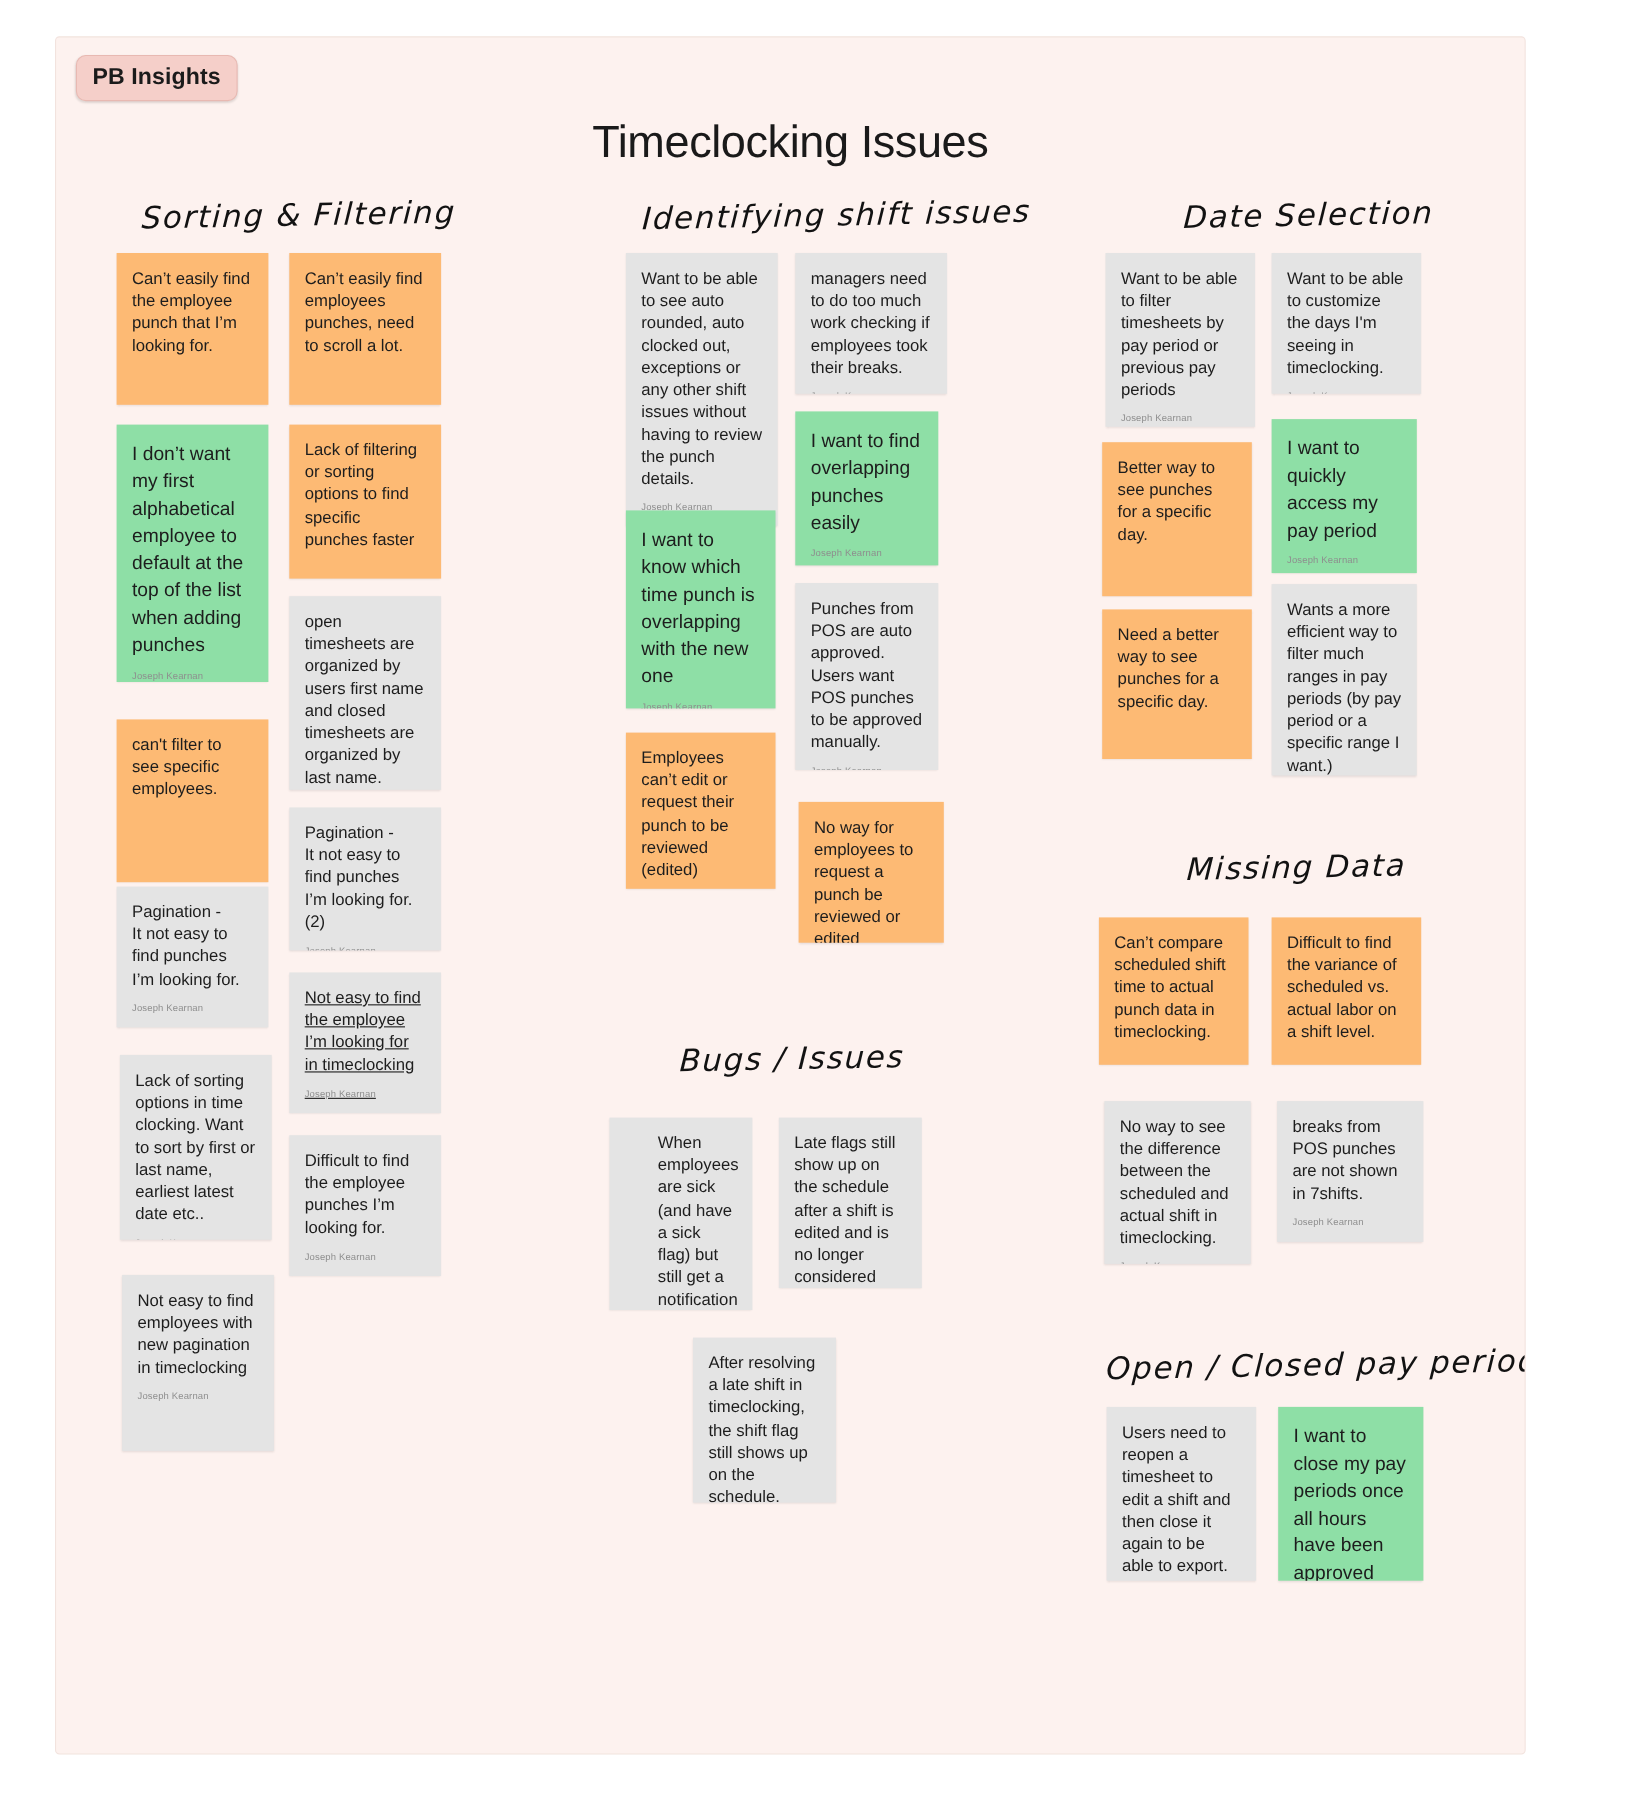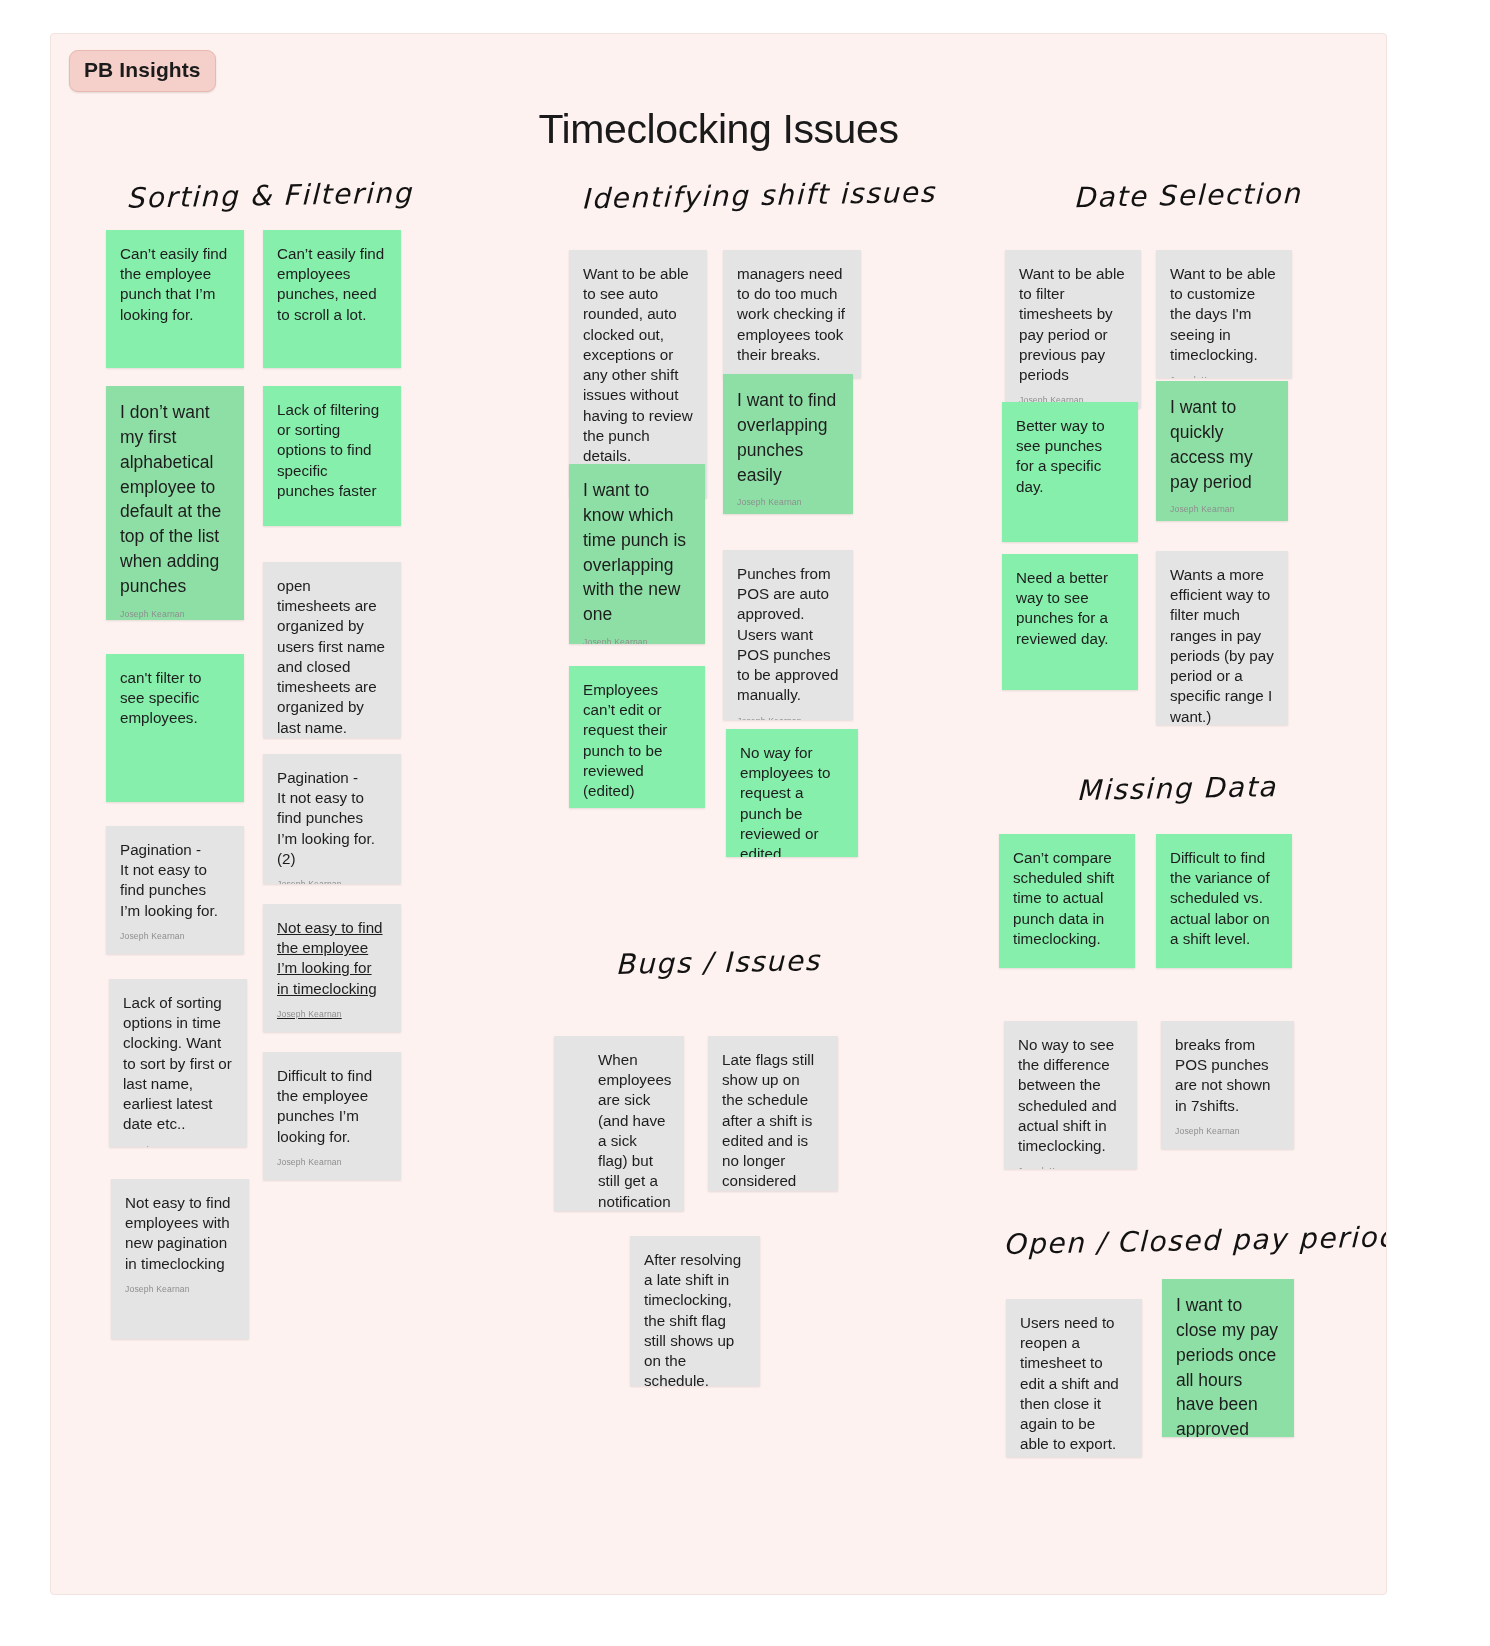--- a/index.html
+++ b/index.html
@@ -61,22 +61,22 @@
     box-shadow:0 1px 2px rgba(0,0,0,.10);
     overflow:hidden;
   }
   .note .body{ white-space:pre-line; }
   .note .author{
     margin-top:10px;
     font-size:8.6px;
     color:#8e8e8e;
     letter-spacing:.15px;
   }
-  .note.grey  { background:#e4e4e4;margin-top:20px; }
-  .note.yellow{ background:#86efac; }
+  .note.grey  { background:#e4e4e4; }
+  .note.yellow{ background:#fdba74; }
   .note.green { background:#8edfa6; }
   .note.big .body{ font-size:17.5px; line-height:1.42; }
 </style>
 </head>
 <body>
 
 <div id="board">
 
   <div id="badge">PB Insights</div>
 
@@ -188,21 +188,21 @@
   <div class="note grey" style="left:1105px; top:196px; width:136px; height:128px;">
     <div class="body">Want to be able to customize the days I'm seeing in timeclocking.</div>
     <div class="author">Joseph Kearnan</div>
   </div>
   <div class="note green big" style="left:1105px; top:347px; width:132px; height:140px;">
     <div class="body">I want to quickly access my pay period</div>
     <div class="author">Joseph Kearnan</div>
   </div>
 
   <div class="note yellow" style="left:951px; top:520px; width:136px; height:136px;">
-    <div class="body">Need a better way to see punches for a reviewed day.</div>
+    <div class="body">Need a better way to see punches for a specific day.</div>
     <div class="author"></div>
   </div>
   <div class="note grey" style="left:1105px; top:497px; width:132px; height:174px;">
     <div class="body">Wants a more efficient way to filter much ranges in pay periods (by pay period or a specific range I want.)</div>
 
   </div>
 
   <div class="note yellow" style="left:948px; top:800px; width:136px; height:134px;">
     <div class="body">Can’t compare scheduled shift time to actual punch data in timeclocking.</div>
     <div class="author"></div>

